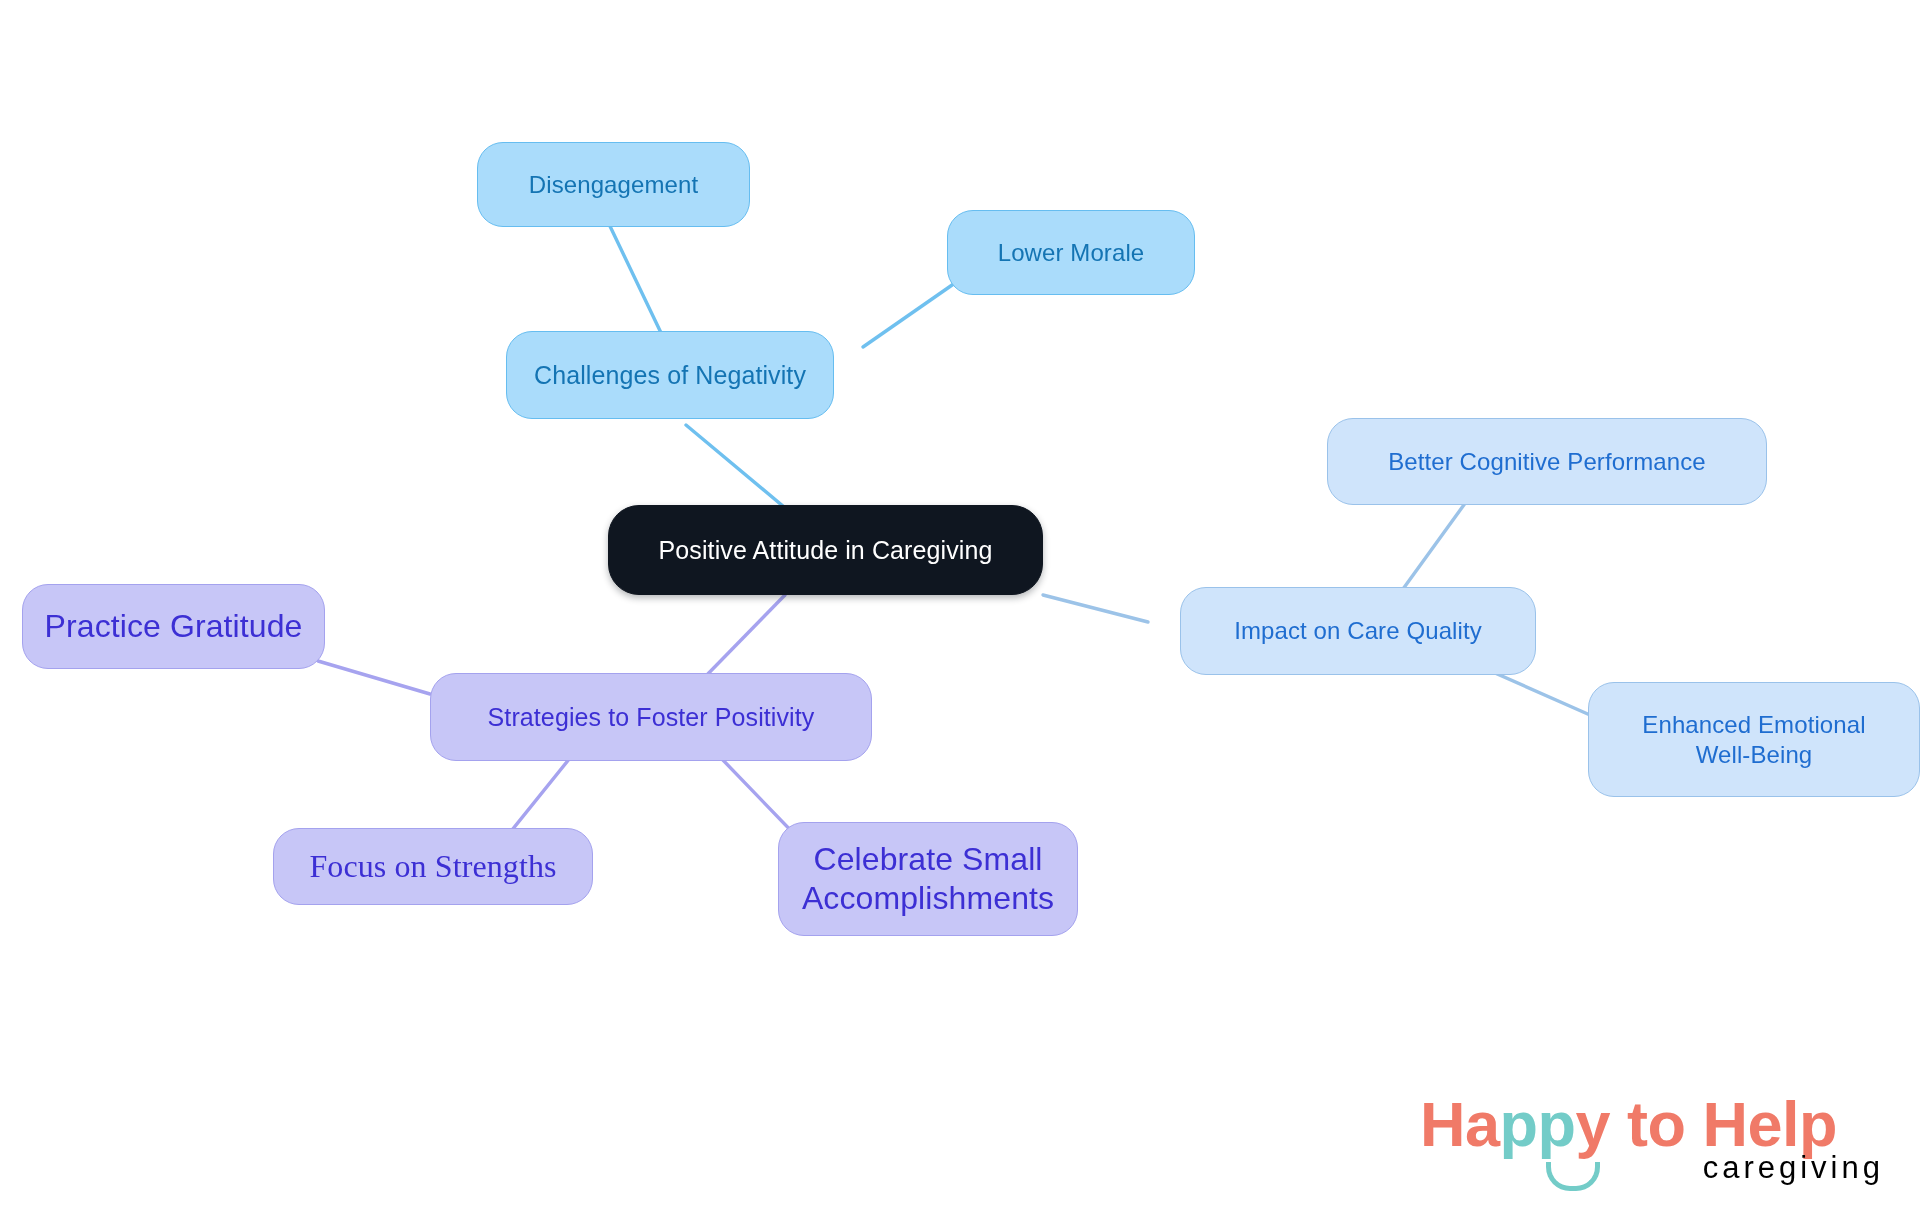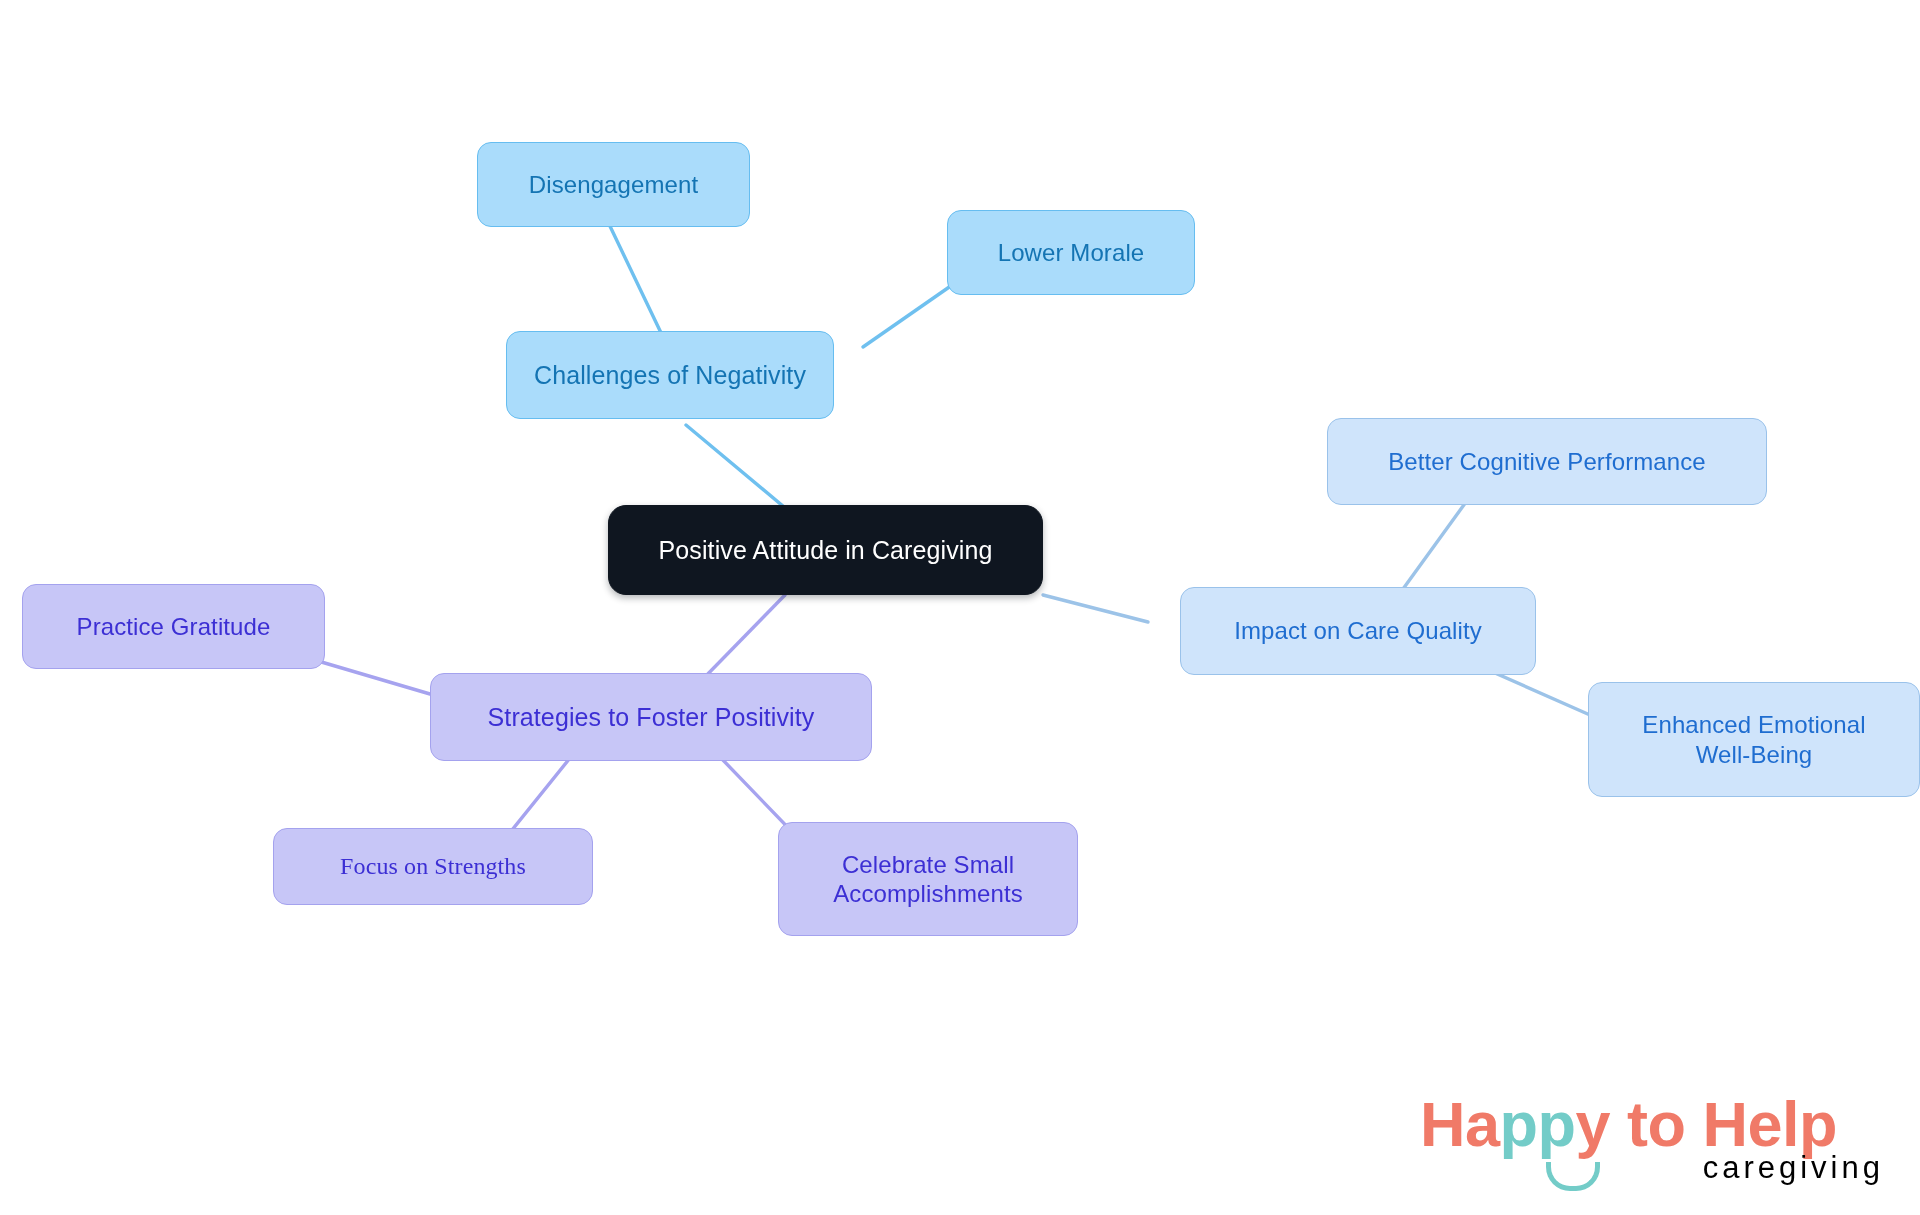--- a/index.html
+++ b/index.html
@@ -26,30 +26,30 @@
     height: 1215px;
     pointer-events: none;
   }
   .node {
     position: absolute;
     box-sizing: border-box;
     display: flex;
     align-items: center;
     justify-content: center;
     text-align: center;
-    border-radius: 14px;
+    border-radius: 26px;
     line-height: 1.22;
     white-space: pre-line;
     letter-spacing: 0.1px;
   }
   .node-root {
     background: #0f1620;
     color: #ffffff;
     border: 1px solid #0f1620;
-    border-radius: 18px;
+    border-radius: 31px;
     font-size: 25px;
     box-shadow: 0 3px 7px rgba(10,16,24,0.30);
   }
   .node-cyan {
     background: #aadcfb;
     border: 1.6px solid #66bdf0;
     color: #1474b3;
     font-size: 24px;
   }
   .node-cyan-branch {
@@ -61,21 +61,21 @@
   .node-softblue {
     background: #cfe4fb;
     border: 1.6px solid #9ac2ea;
     color: #1f6dd0;
     font-size: 24px;
   }
   .node-purple {
     background: #c7c6f7;
     border: 1.6px solid #a4a2ee;
     color: #3c2fd4;
-    font-size: 24px;
+    font-size: 32px;
   }
   .node-purple-branch {
     background: #c7c6f7;
     border: 1.6px solid #a4a2ee;
     color: #3c2fd4;
     font-size: 25px;
   }
 
   
   #logo {

